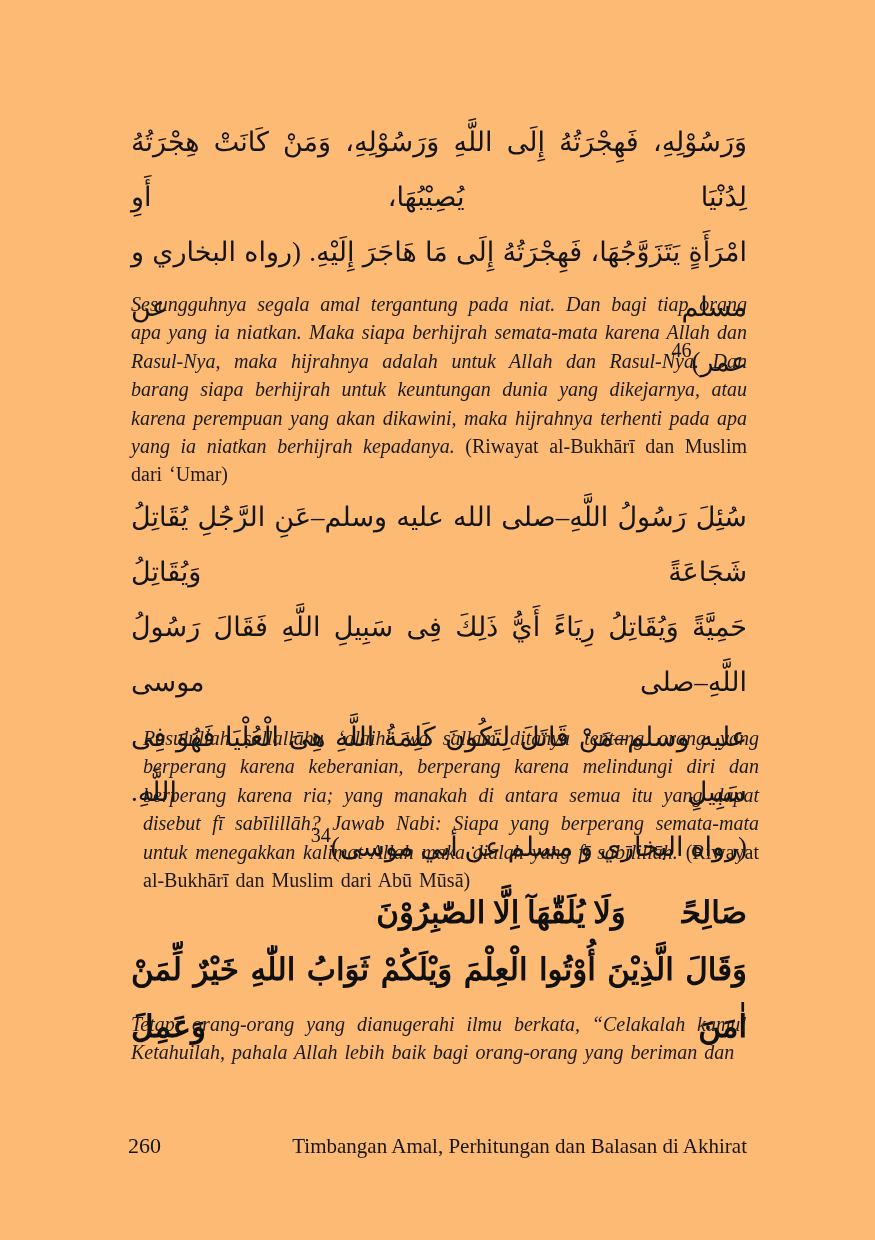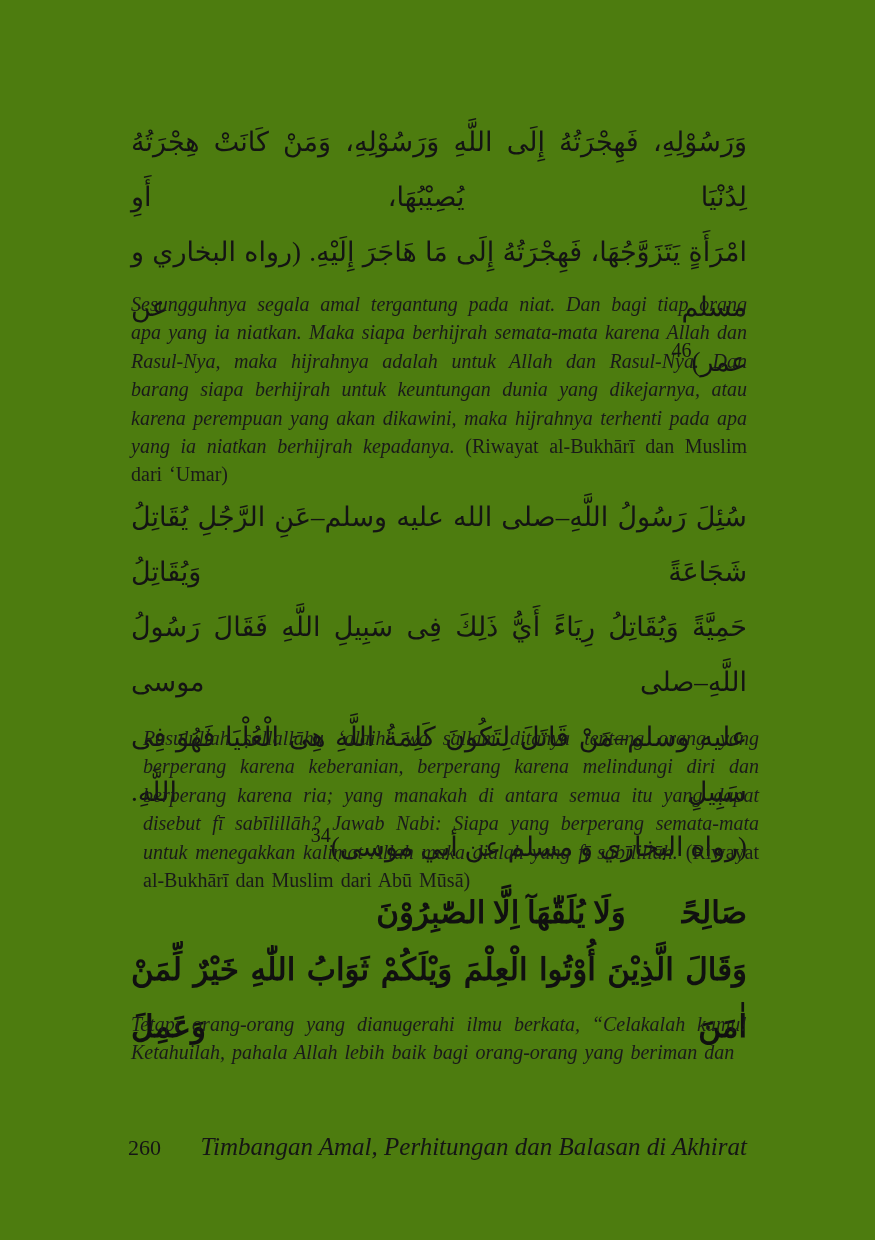--- a/index.html
+++ b/index.html
@@ -5,21 +5,21 @@
   html, body {
     margin: 0;
     padding: 0;
     background: #e8e8e8;
   }
   .page {
     position: relative;
     width: 875px;
     height: 1240px;
     margin: 0 auto;
-    background: #4d7c0f;
+    background: #fdba74;
     color: #151515;
     overflow: hidden;
     font-family: "Liberation Serif", serif;
   }
   .block {
     position: absolute;
     left: 131px;
     width: 616px;
   }
 
@@ -81,22 +81,21 @@
     top: 1133px;
     display: flex;
     justify-content: space-between;
     align-items: baseline;
   }
   .page-num {
     font-size: 22px;
     font-style: normal;
   }
   .running-title {
-    font-size: 25px;
-    font-style: italic;
+    font-size: 21px;
   }
 </style>
 </head>
 <body>
 
 <div class="page">
 
   <div class="block arabic" style="top:115px;">
     <div class="ar-line">
       <span>وَرَسُوْلِهِ، فَهِجْرَتُهُ إِلَى اللَّهِ وَرَسُوْلِهِ، وَمَنْ كَانَتْ هِجْرَتُهُ لِدُنْيَا يُصِيْبُهَا، أَوِ</span>

